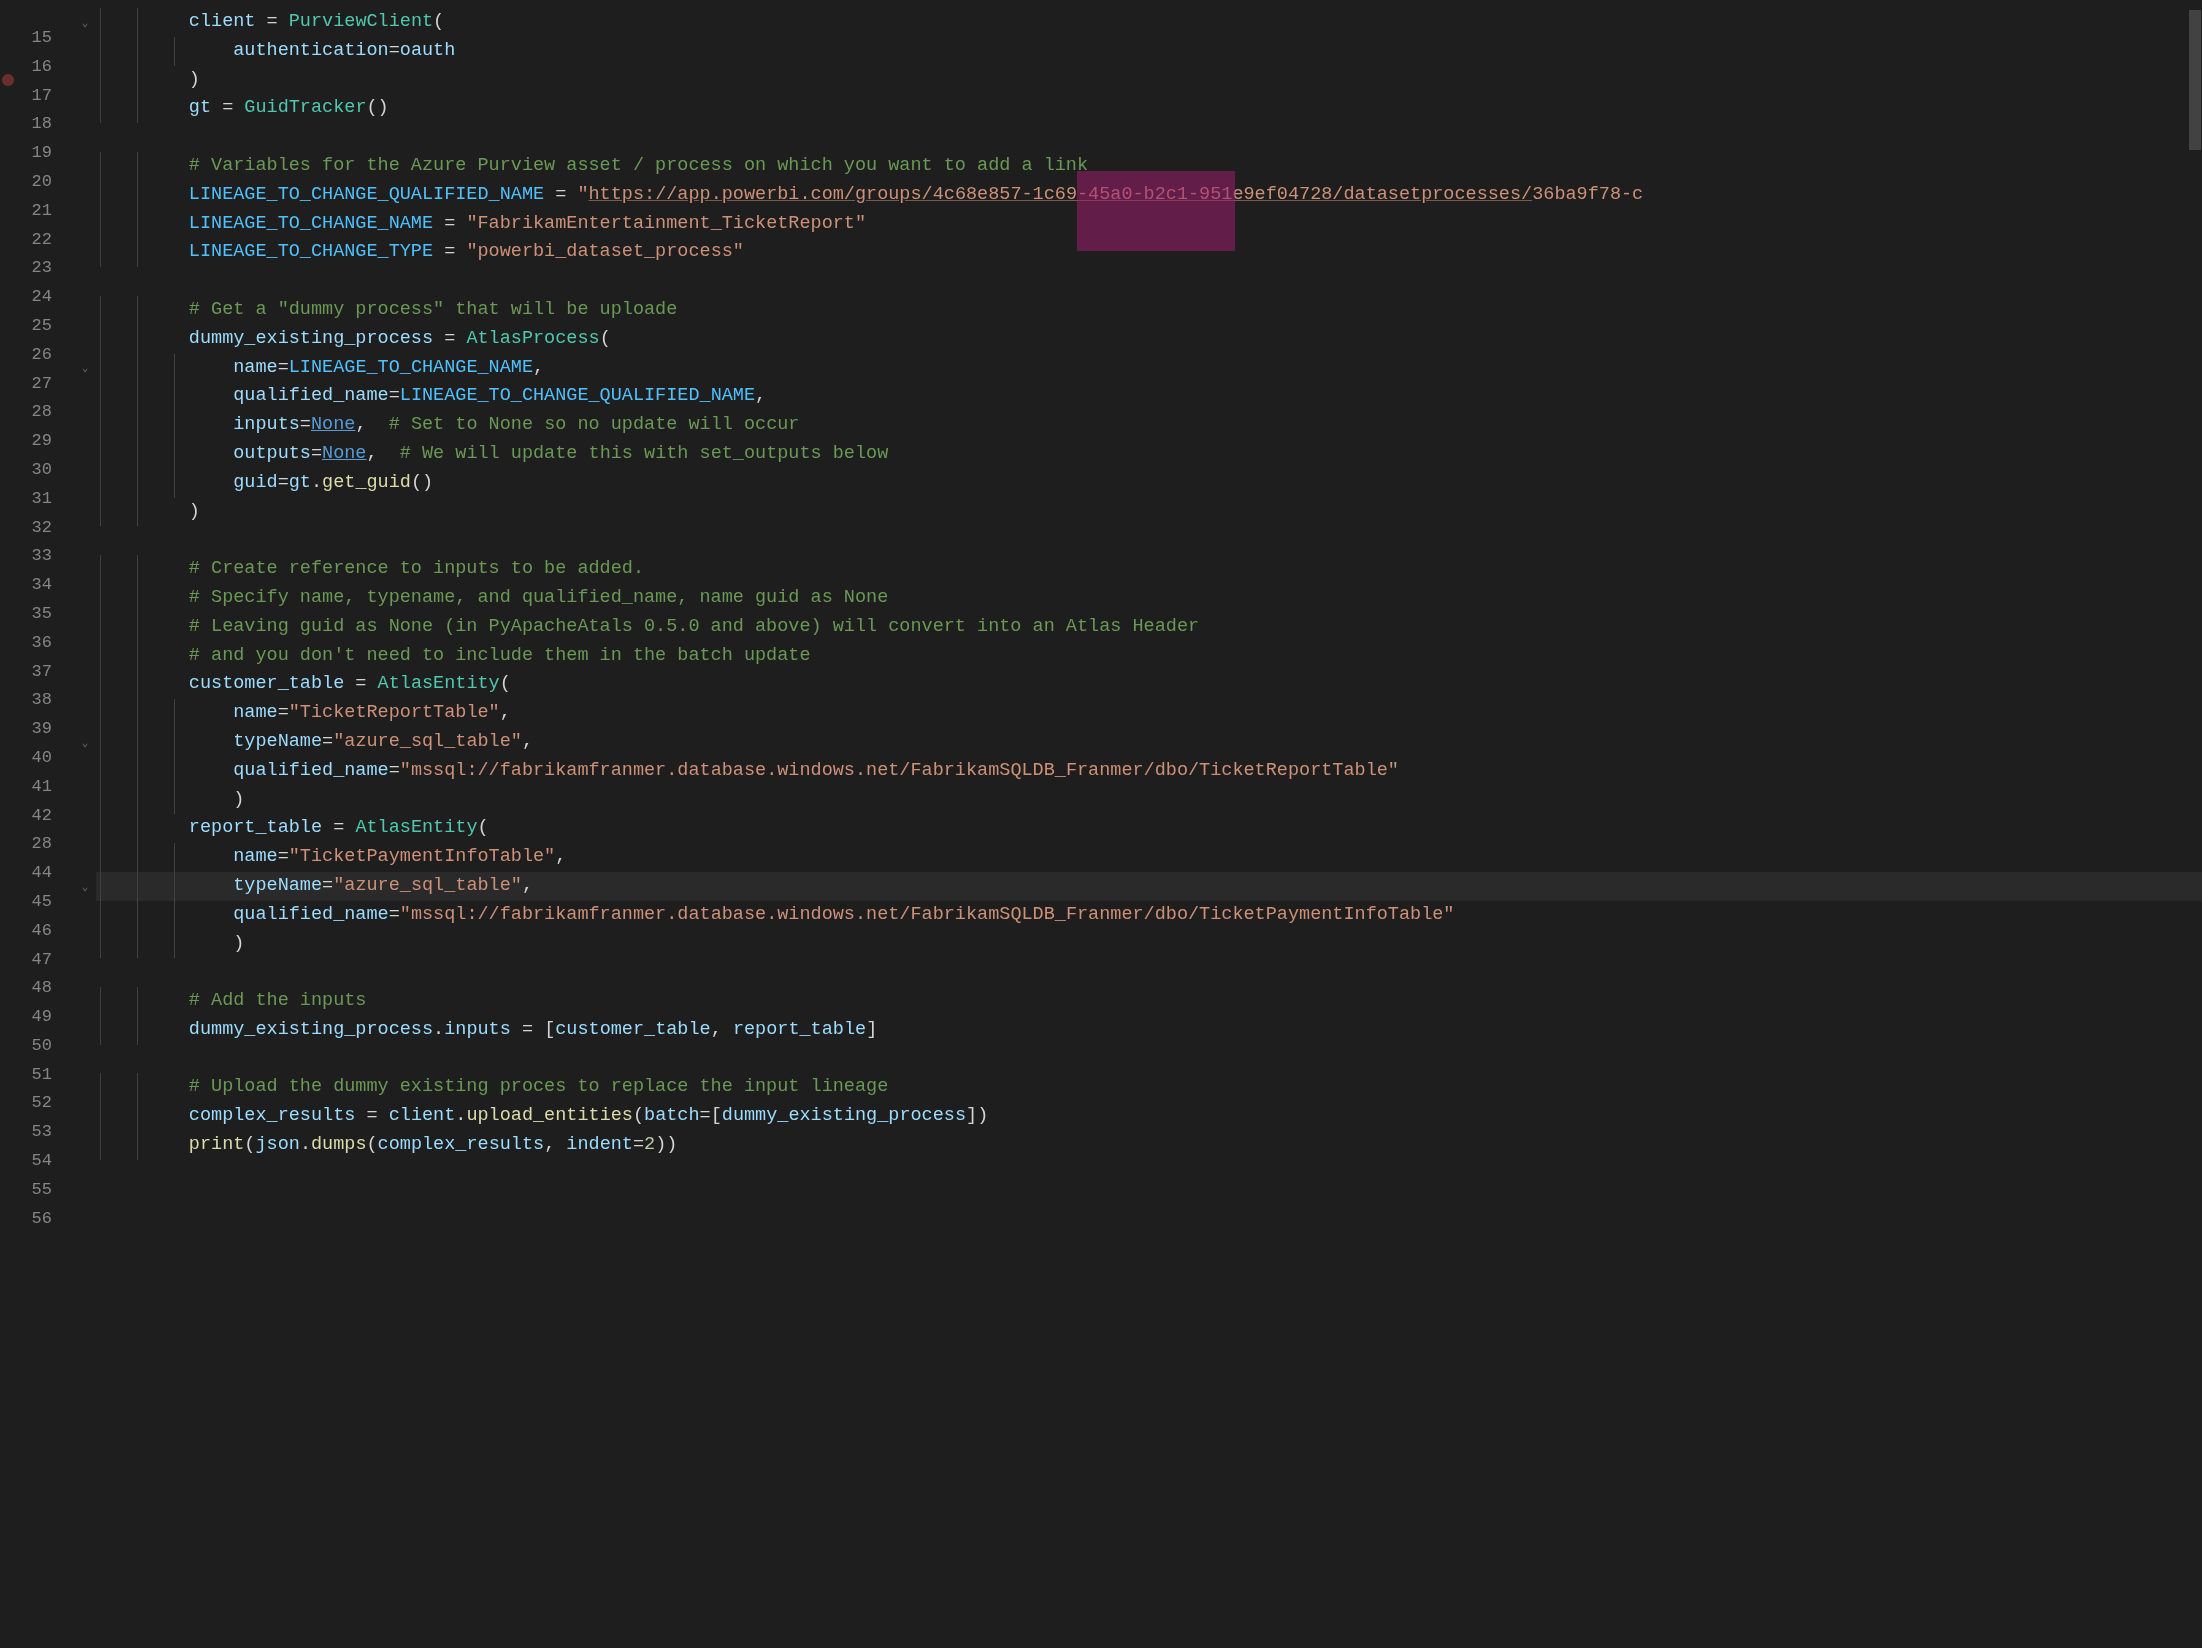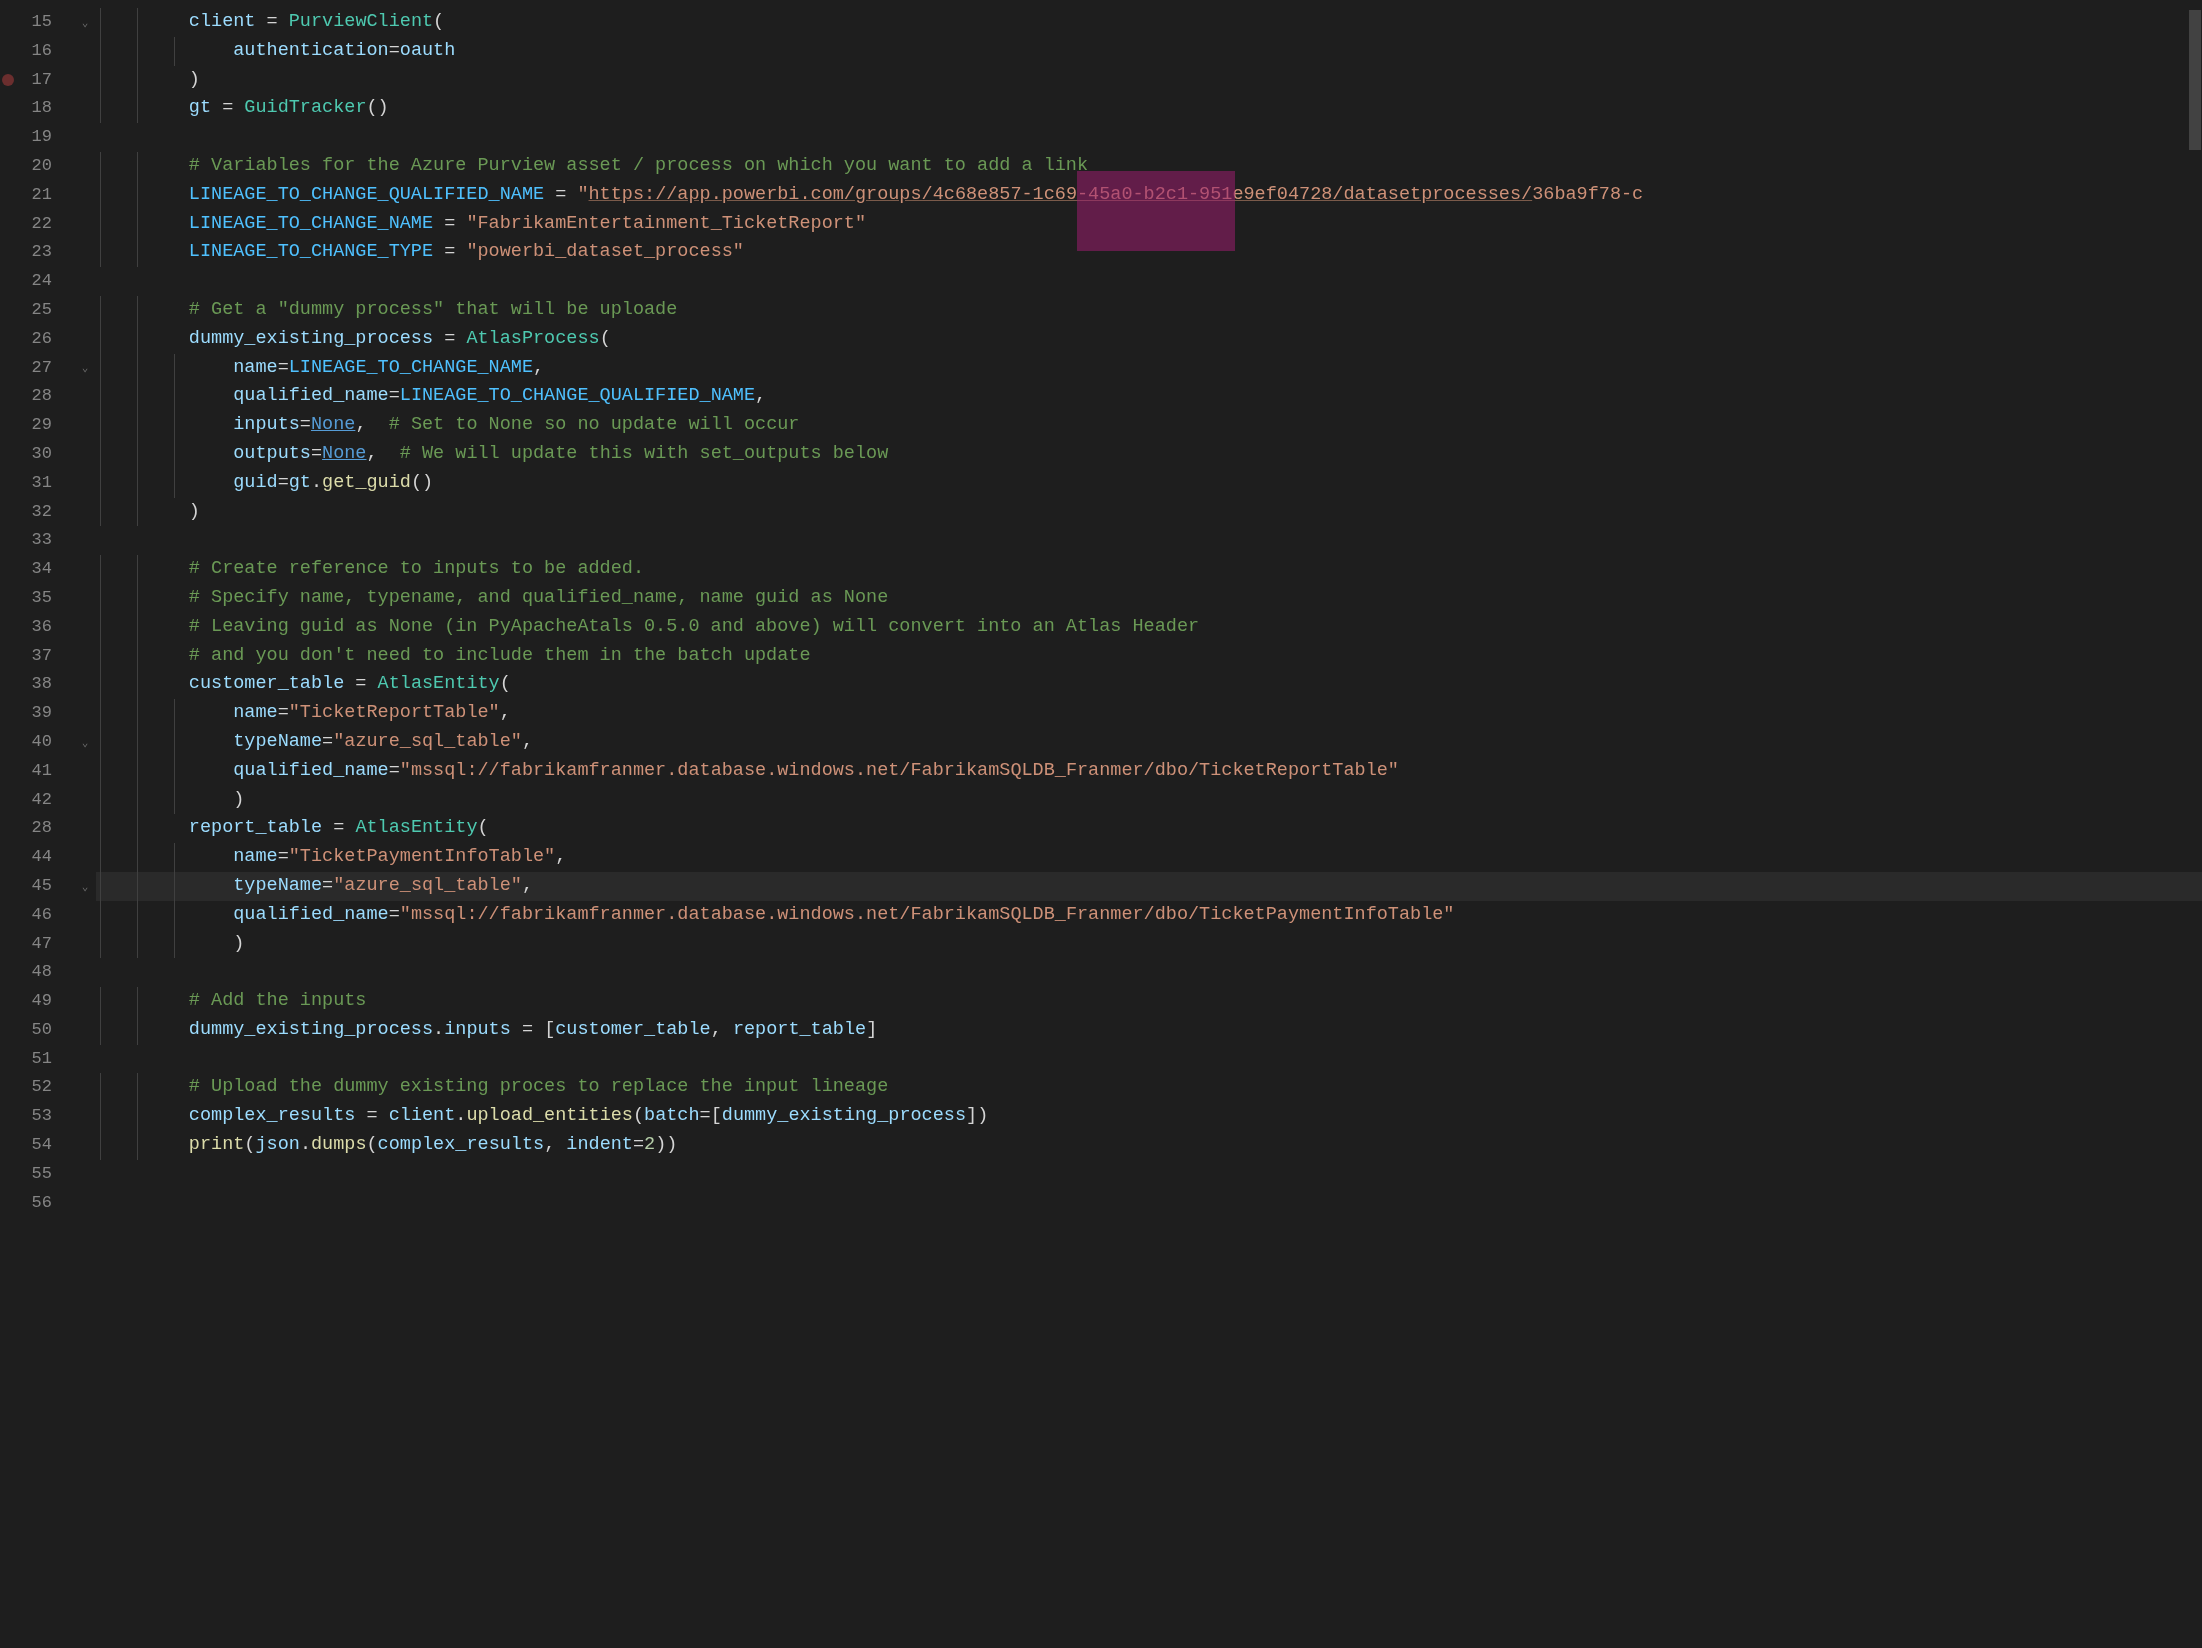--- a/index.html
+++ b/index.html
@@ -11,21 +11,21 @@
     overflow: hidden;
   }
   .editor {
     display: flex;
     height: 100vh;
     position: relative;
   }
   .gutter {
     width: 74px;
     background: #1e1e1e;
-    padding-top: 8px;
+    padding-top: 24px;
     flex-shrink: 0;
     position: relative;
   }
   .line-number {
     color: #858585;
     text-align: right;
     padding-right: 22px;
     height: 28.8px;
     line-height: 28.8px;
     font-size: 17px;

